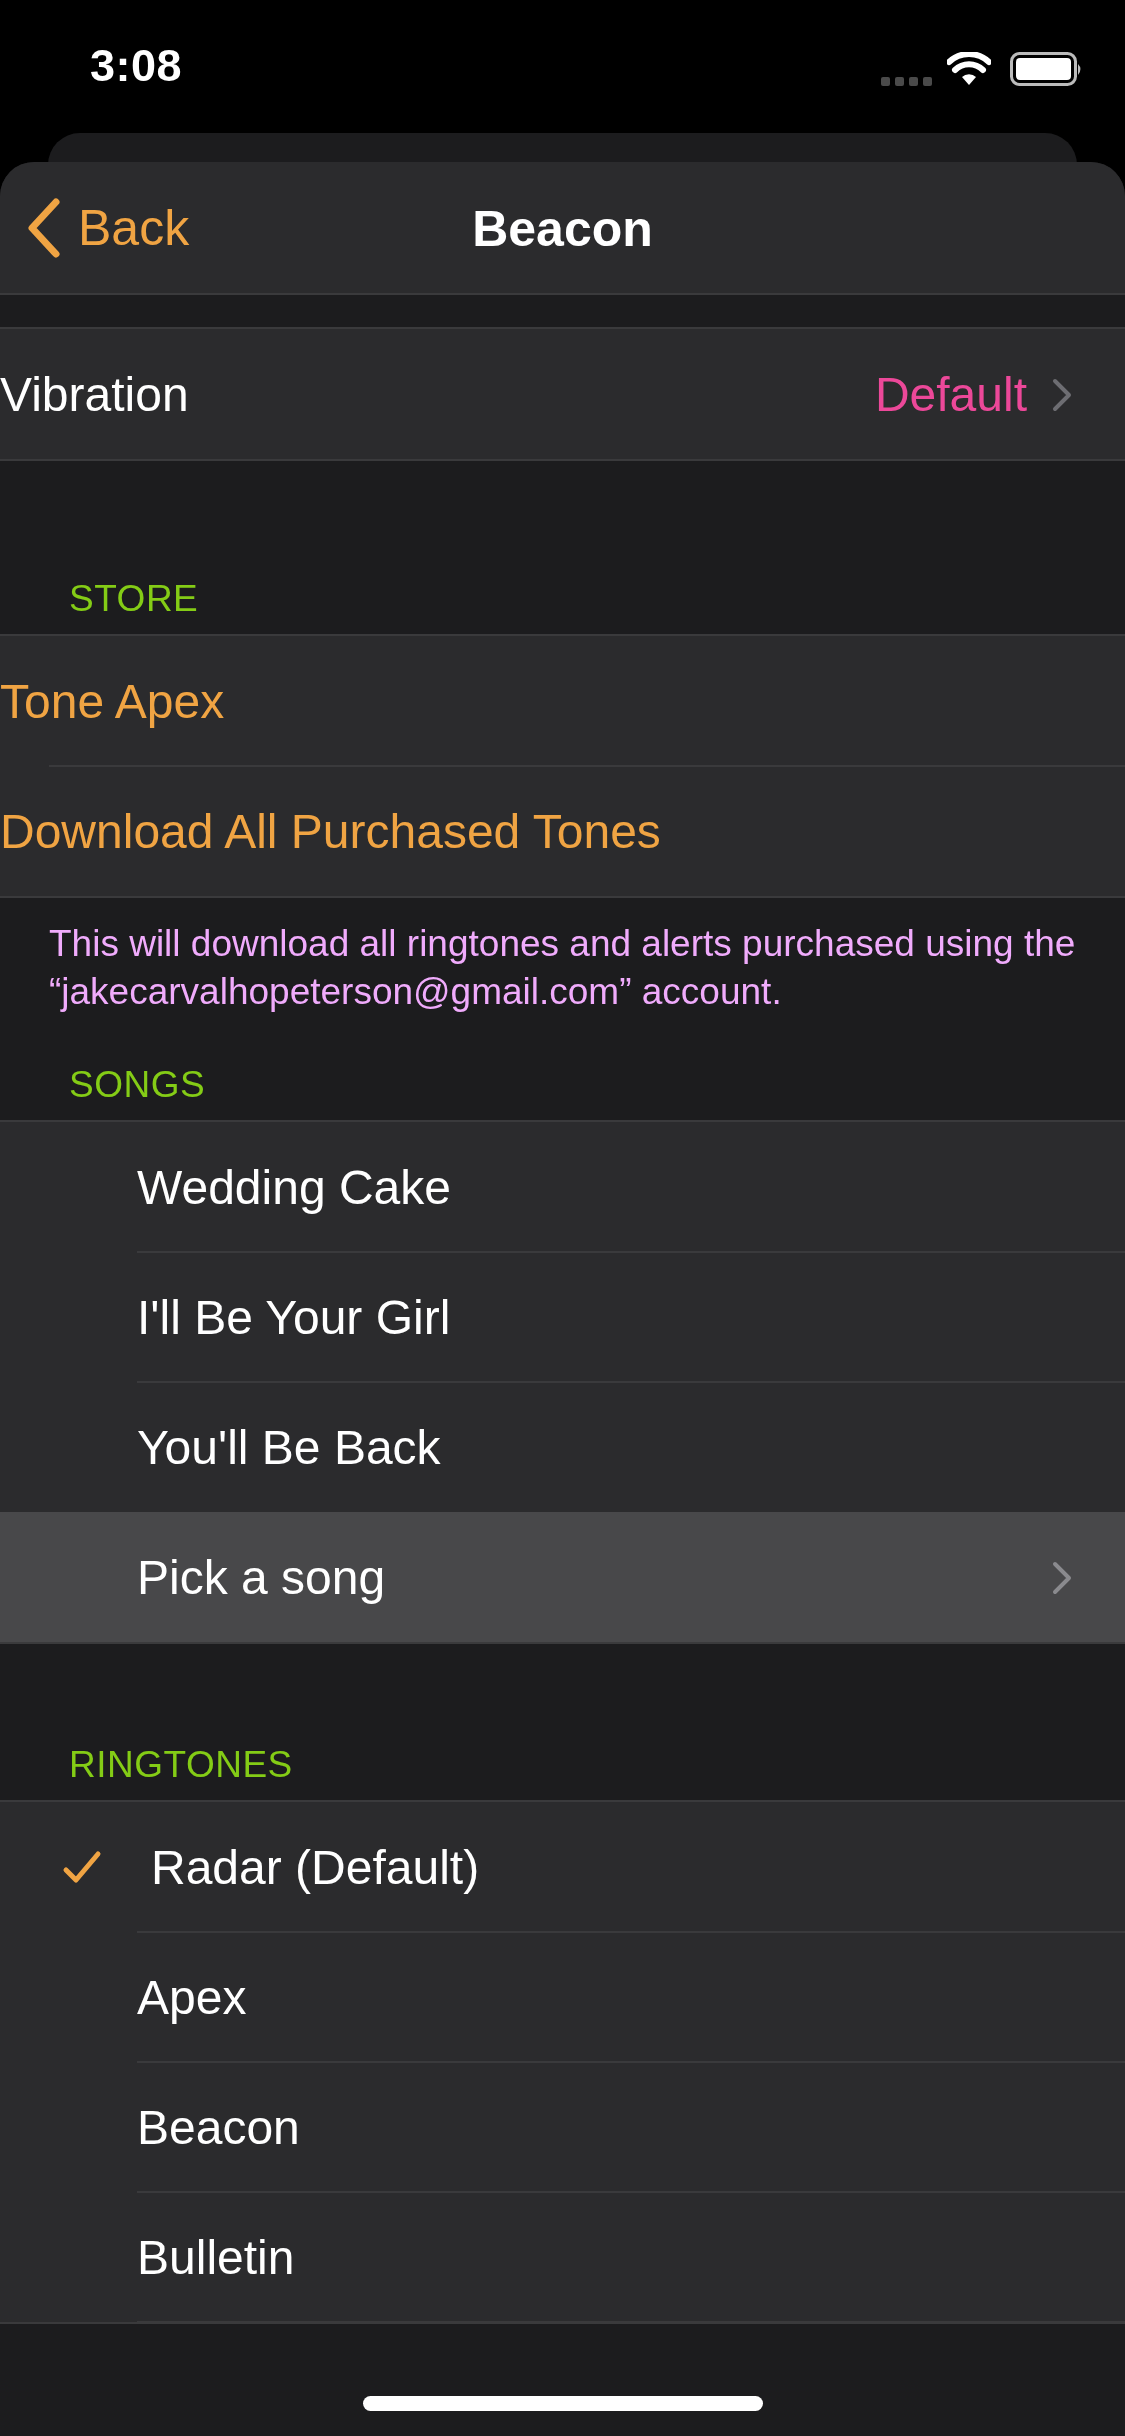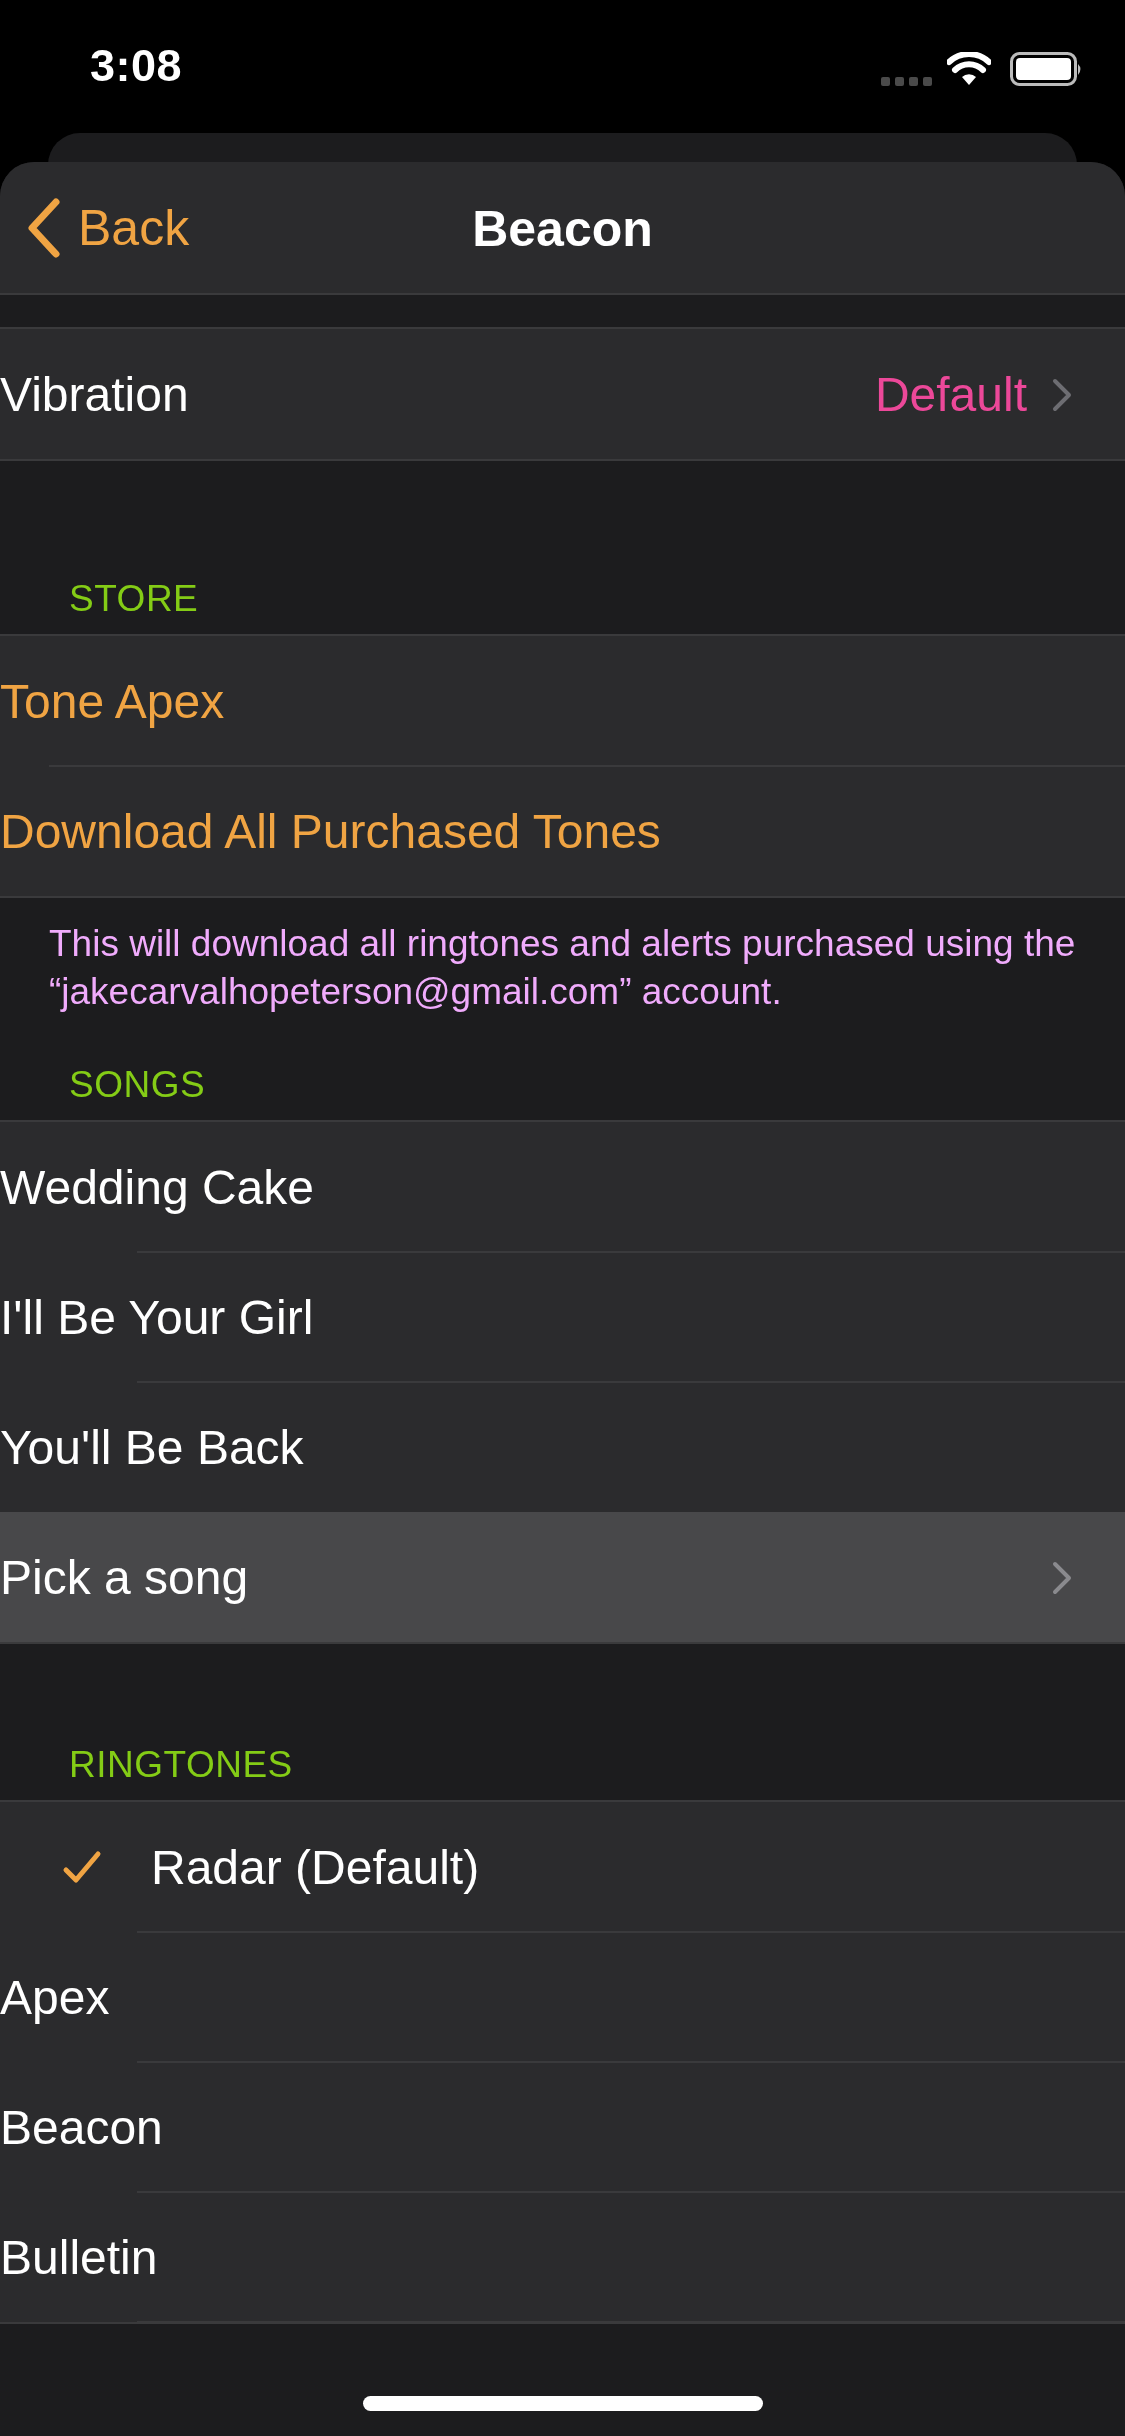--- a/index.html
+++ b/index.html
@@ -44,21 +44,21 @@
   .group { background: #2b2b2d; border-top: 2px solid #3a3a3c; border-bottom: 2px solid #3a3a3c; }
   .row {
     position: relative; height: 130px; display: flex; align-items: center;
     font-size: 48px; color: #ffffff; cursor: pointer;
   }
   .row .sep {
     position: absolute; bottom: -1px; right: 0; height: 2px; background: #3a3a3c;
   }
   .row.inset-32 { }
   .row.inset-32 .sep { left: 49px; }
-  .row.inset-88 { }
+  .row.inset-88 { padding-left: 137px; }
   .row.inset-88 .sep { left: 137px; }
   .row.highlight { background: #48484a; }
   .row .value {
     position: absolute; right: 98px; top: 0; height: 130px; display: flex; align-items: center;
     color: #ec4899; font-size: 48px;
   }
   .row .chev {
     position: absolute; right: 52px; top: 48px; width: 22px; height: 36px;
   }
   .orange { color: #f0a443; }

